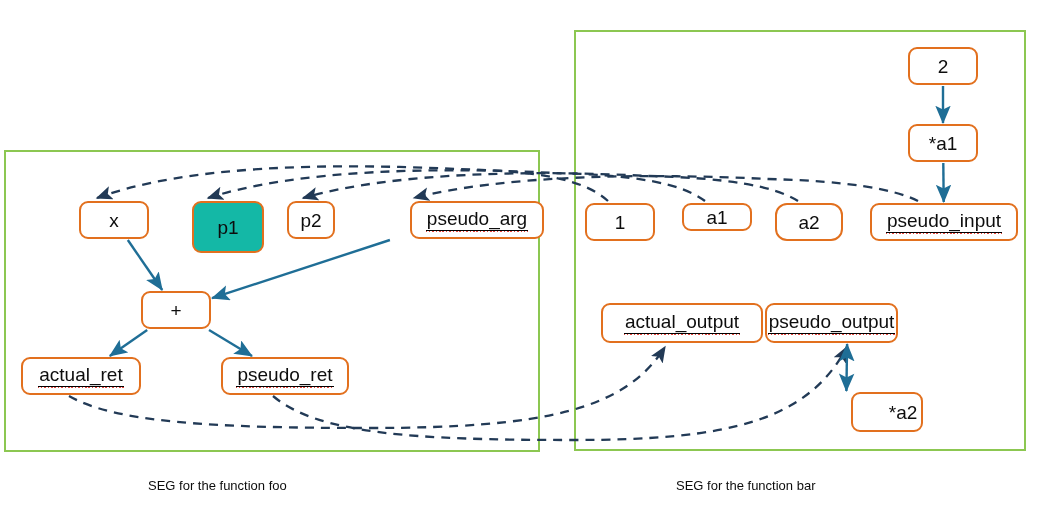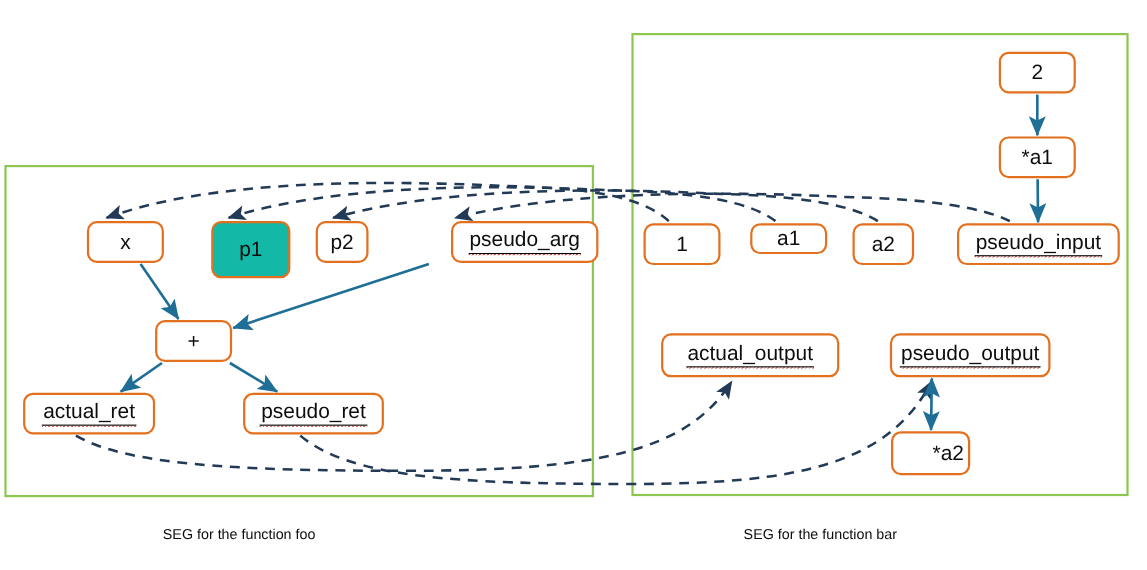--- a/index.html
+++ b/index.html
@@ -90,32 +90,32 @@
       </div>
       <div class="node" style="left: 908px; top: 124px; width: 70px; height: 38px; border-color: rgb(226, 112, 30); background: rgb(255, 255, 255);">
         <span class="lbl">*a1</span>
       </div>
       <div class="node" style="left: 585px; top: 203px; width: 70px; height: 38px; border-color: rgb(226, 112, 30); background: rgb(255, 255, 255);">
         <span class="lbl">1</span>
       </div>
       <div class="node" style="left: 682px; top: 203px; width: 70px; height: 28px; border-color: rgb(226, 112, 30); background: rgb(255, 255, 255);">
         <span class="lbl">a1</span>
       </div>
-      <div class="node" style="left: 775px; top: 203px; width: 56px; height: 38px; border-color: rgb(226, 112, 30); background: rgb(255, 255, 255);">
+      <div class="node" style="left: 775px; top: 203px; width: 68px; height: 38px; border-color: rgb(226, 112, 30); background: rgb(255, 255, 255); border-radius: 12px;">
         <span class="lbl">a2</span>
       </div>
       <div class="node spell" style="left: 870px; top: 203px; width: 148px; height: 38px; border-color: rgb(226, 112, 30); background: rgb(255, 255, 255);">
         <span class="lbl">pseudo_input</span>
       </div>
       <div class="node spell" style="left: 601px; top: 303px; width: 162px; height: 40px; border-color: rgb(226, 112, 30); background: rgb(255, 255, 255);">
         <span class="lbl">actual_output</span>
       </div>
-      <div class="node spell" style="left: 765px; top: 303px; width: 146px; height: 40px; border-color: rgb(226, 112, 30); background: rgb(255, 255, 255); margin-left: 44px;">
+      <div class="node spell" style="left: 765px; top: 303px; width: 133px; height: 40px; border-color: rgb(226, 112, 30); background: rgb(255, 255, 255);">
         <span class="lbl">pseudo_output</span>
       </div>
-      <div class="node" style="left: 810px; top: 392px; width: 72px; height: 40px; border-color: rgb(226, 112, 30); background: rgb(255, 255, 255); padding-left: 32px;">
+      <div class="node" style="left: 851px; top: 392px; width: 72px; height: 40px; border-color: rgb(226, 112, 30); background: rgb(255, 255, 255); padding-left: 32px;">
         <span class="lbl">*a2</span>
       </div>
     </div>
 
   <div class="caption" id="cap-foo" style="left: 148px; top: 478px;">SEG for the function foo</div>
   <div class="caption" id="cap-bar" style="left: 676px; top: 478px;">SEG for the function bar</div>
 </div>
 
 </body></html>

